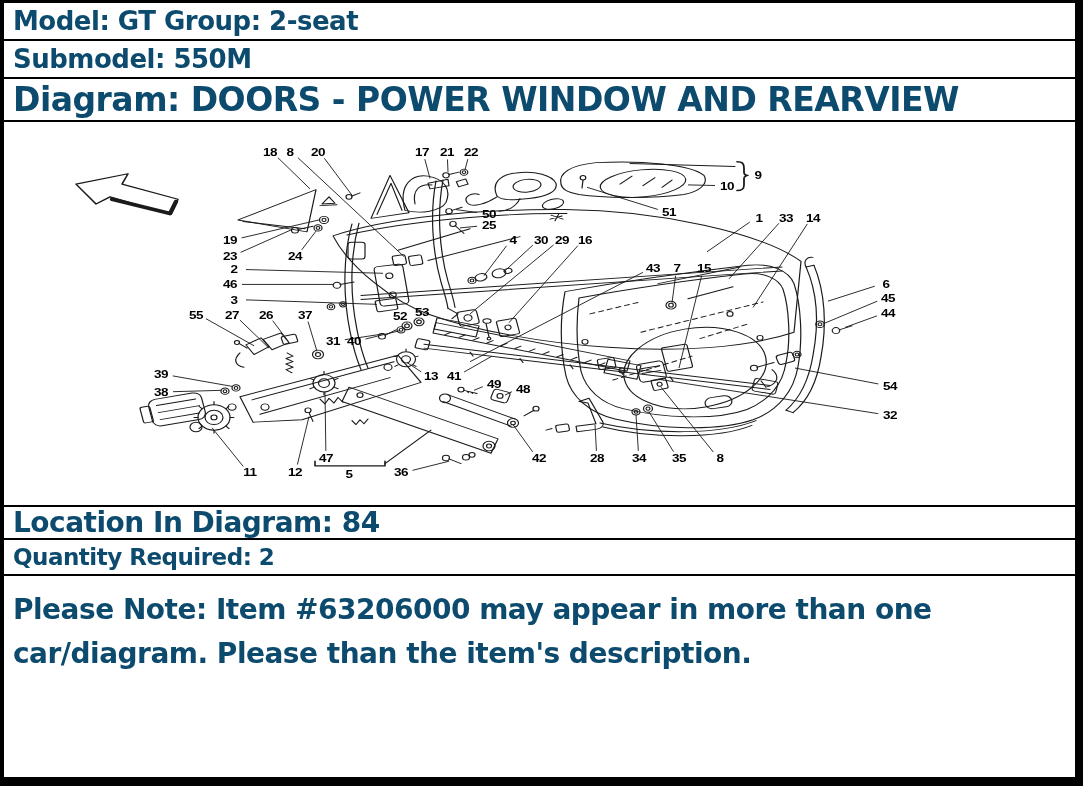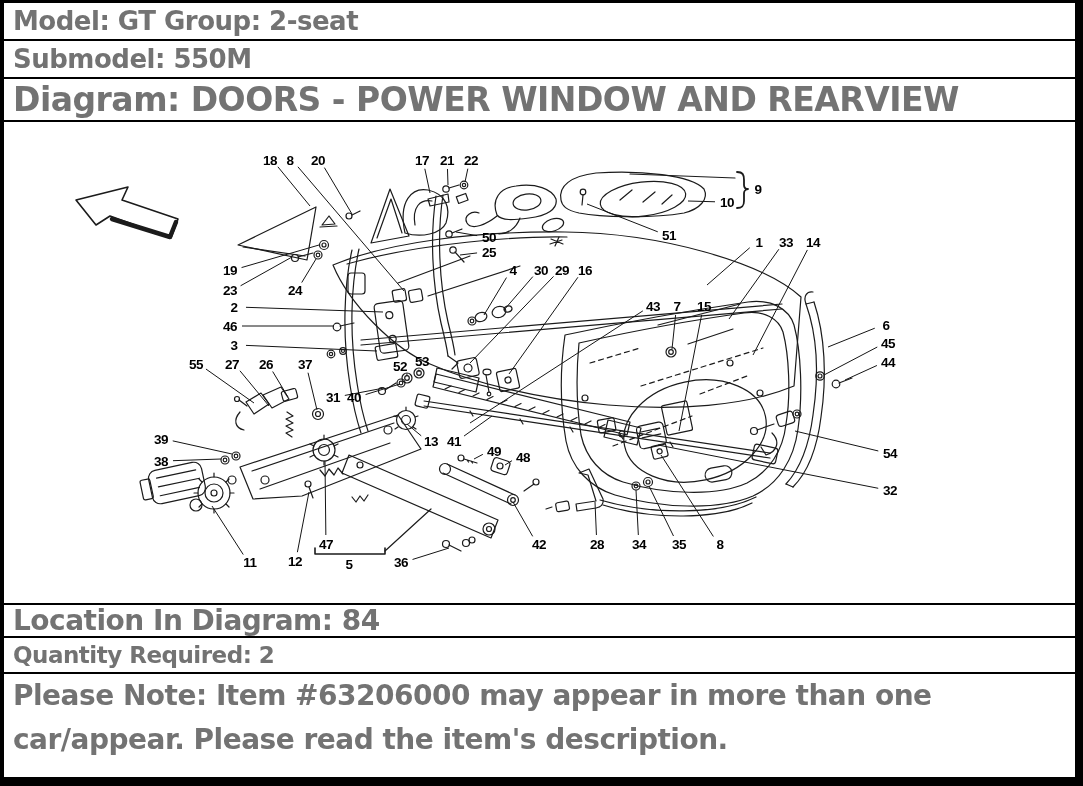--- a/index.html
+++ b/index.html
@@ -1,33 +1,33 @@
 <!DOCTYPE html>
 <html><head>
 <meta charset="utf-8">
 <style>
   html,body{margin:0;padding:0;background:#888;}
   .page{
     position:relative;width:1083px;height:786px;box-sizing:border-box;
-    background:#fff;color:#737373;
+    background:#fff;color:#0c4a6e;
     border:solid #000;border-width:3px 8px 9px 4px;
     font-family:"DejaVu Sans","Liberation Sans",sans-serif;
   }
   .row{
     box-sizing:border-box;border-bottom:2px solid #000;padding-left:9px;
     display:flex;align-items:center;font-weight:700;white-space:nowrap;overflow:hidden;
     letter-spacing:-0.5px;
   }
   #row-model,#row-submodel{height:38px;font-size:26px;}
   #row-diagram{height:43px;font-size:33px;}
-  #row-art{height:483px;position:relative;padding:0;display:block;}
+  #row-art{height:385px;position:relative;padding:0;display:block;}
   #row-art svg{position:absolute;left:0;top:0;width:100%;height:100%;}
   #row-location{height:33px;font-size:28px;}
   #row-quantity{height:36px;font-size:23px;text-align:right;}
-  #row-note{height:98px;font-size:28px;display:block;line-height:44px;padding-top:0;border-bottom:none;}
+  #row-note{height:98px;font-size:28px;display:block;line-height:44px;padding-top:12px;border-bottom:none;}
   .co-num{font:bold 13.5px "Liberation Sans",sans-serif;fill:#000;}
 </style>
 </head>
 <body>
 
 <div class="page">
   <div class="row" id="row-model">
     <span>Model: GT Group: 2-seat</span>
   </div>
   <div class="row" id="row-submodel">
@@ -429,15 +429,15 @@
   </div>
 
   <div class="row" id="row-location">
     <span>Location In Diagram: 84</span>
   </div>
   <div class="row" id="row-quantity">
     <span>Quantity Required: 2</span>
   </div>
   <div class="row" id="row-note">
     <div>Please Note: Item #63206000 may appear in more than one</div>
-    <div>car/appear. Please read the item's description.</div>
+    <div>car/diagram. Please than the item's description.</div>
   </div>
 </div>
 
 </body></html>

